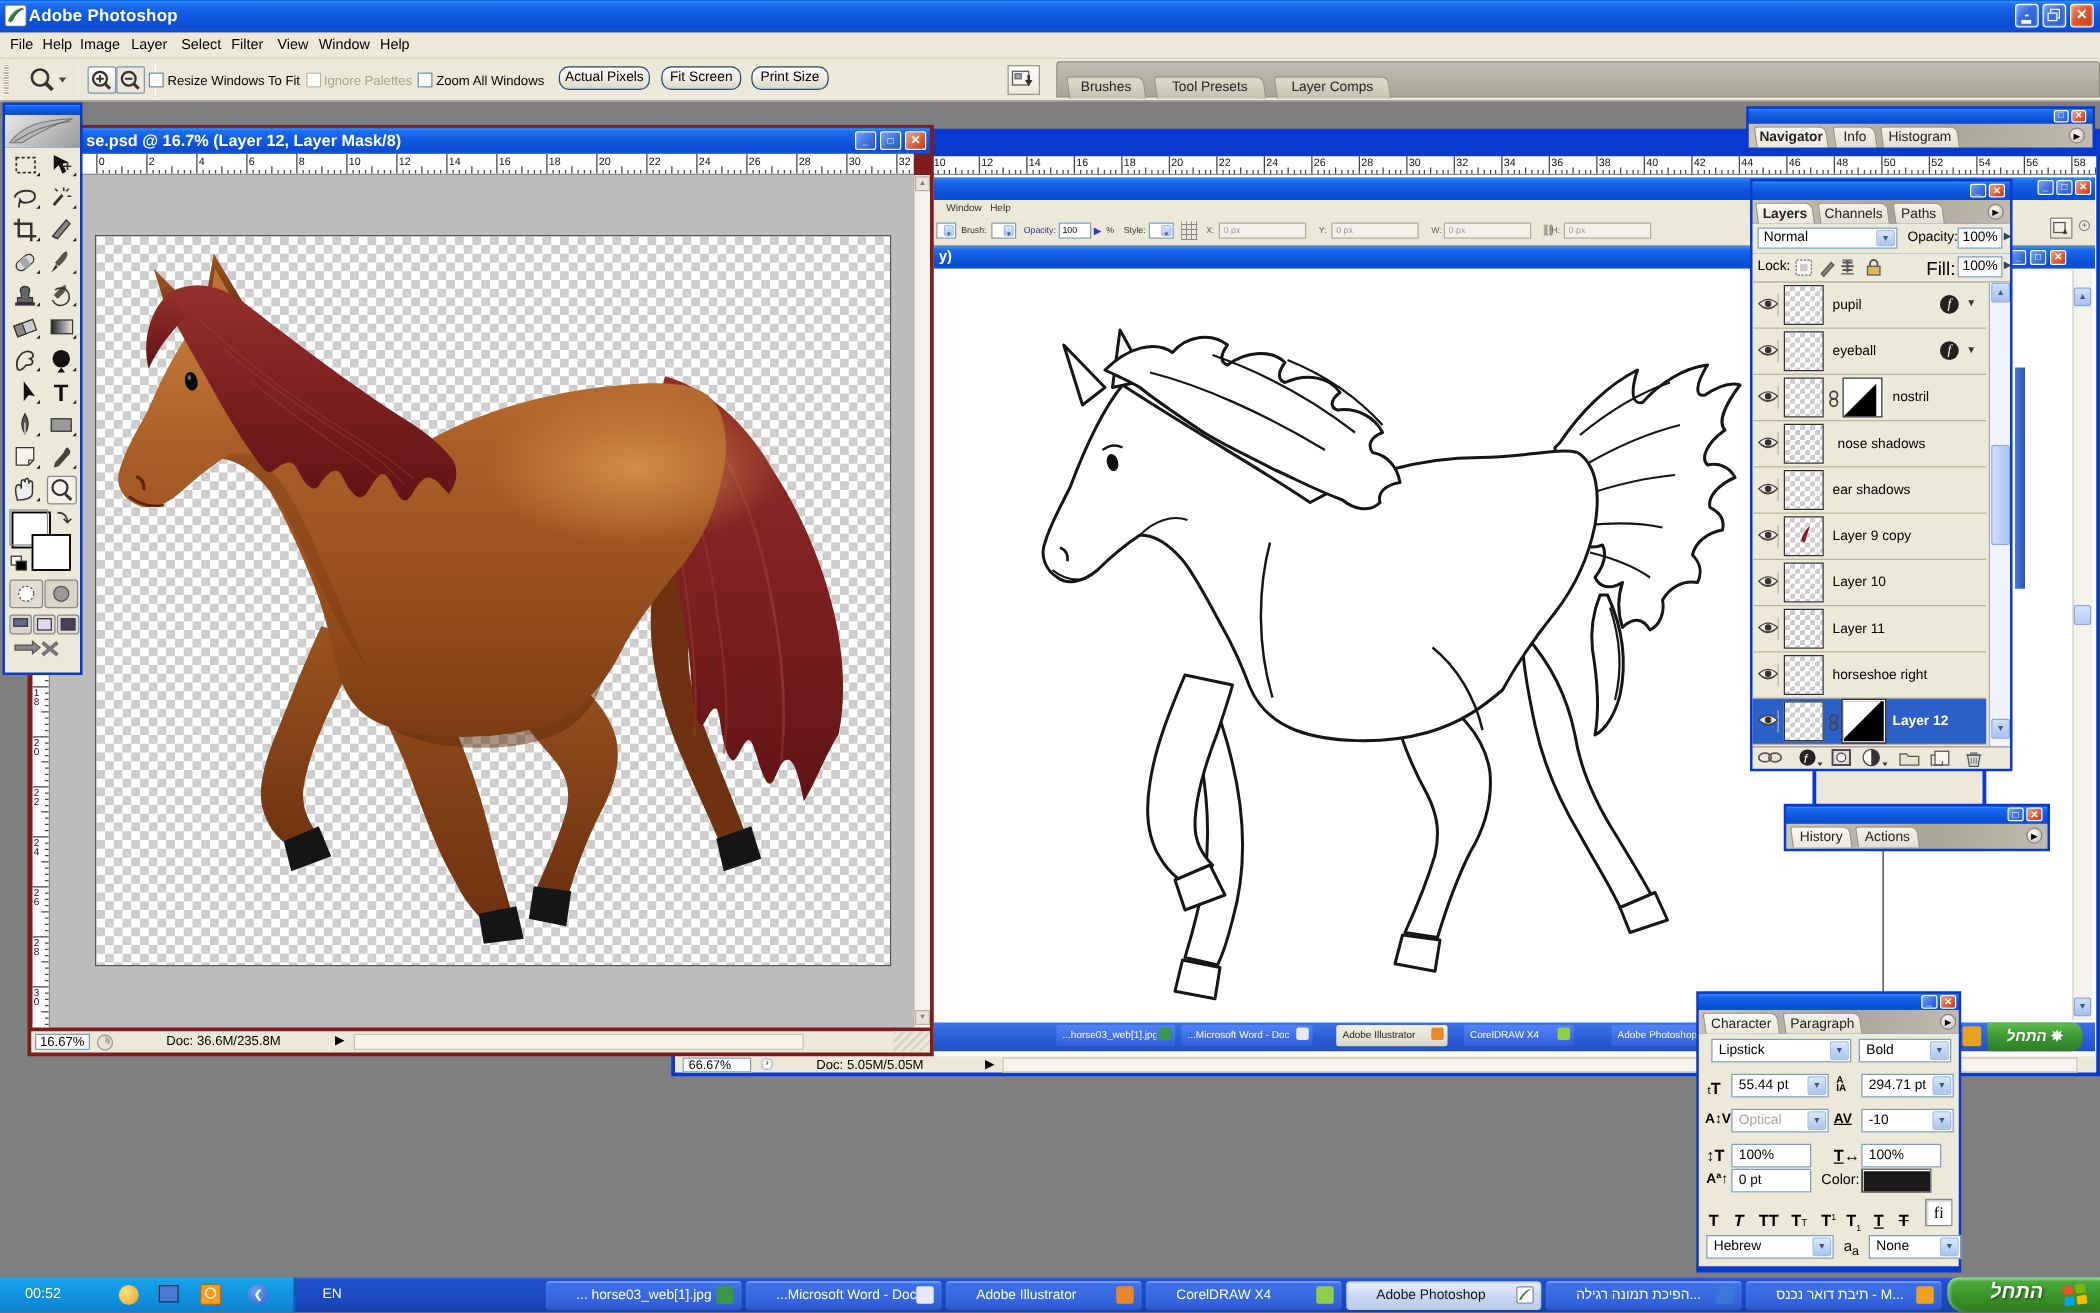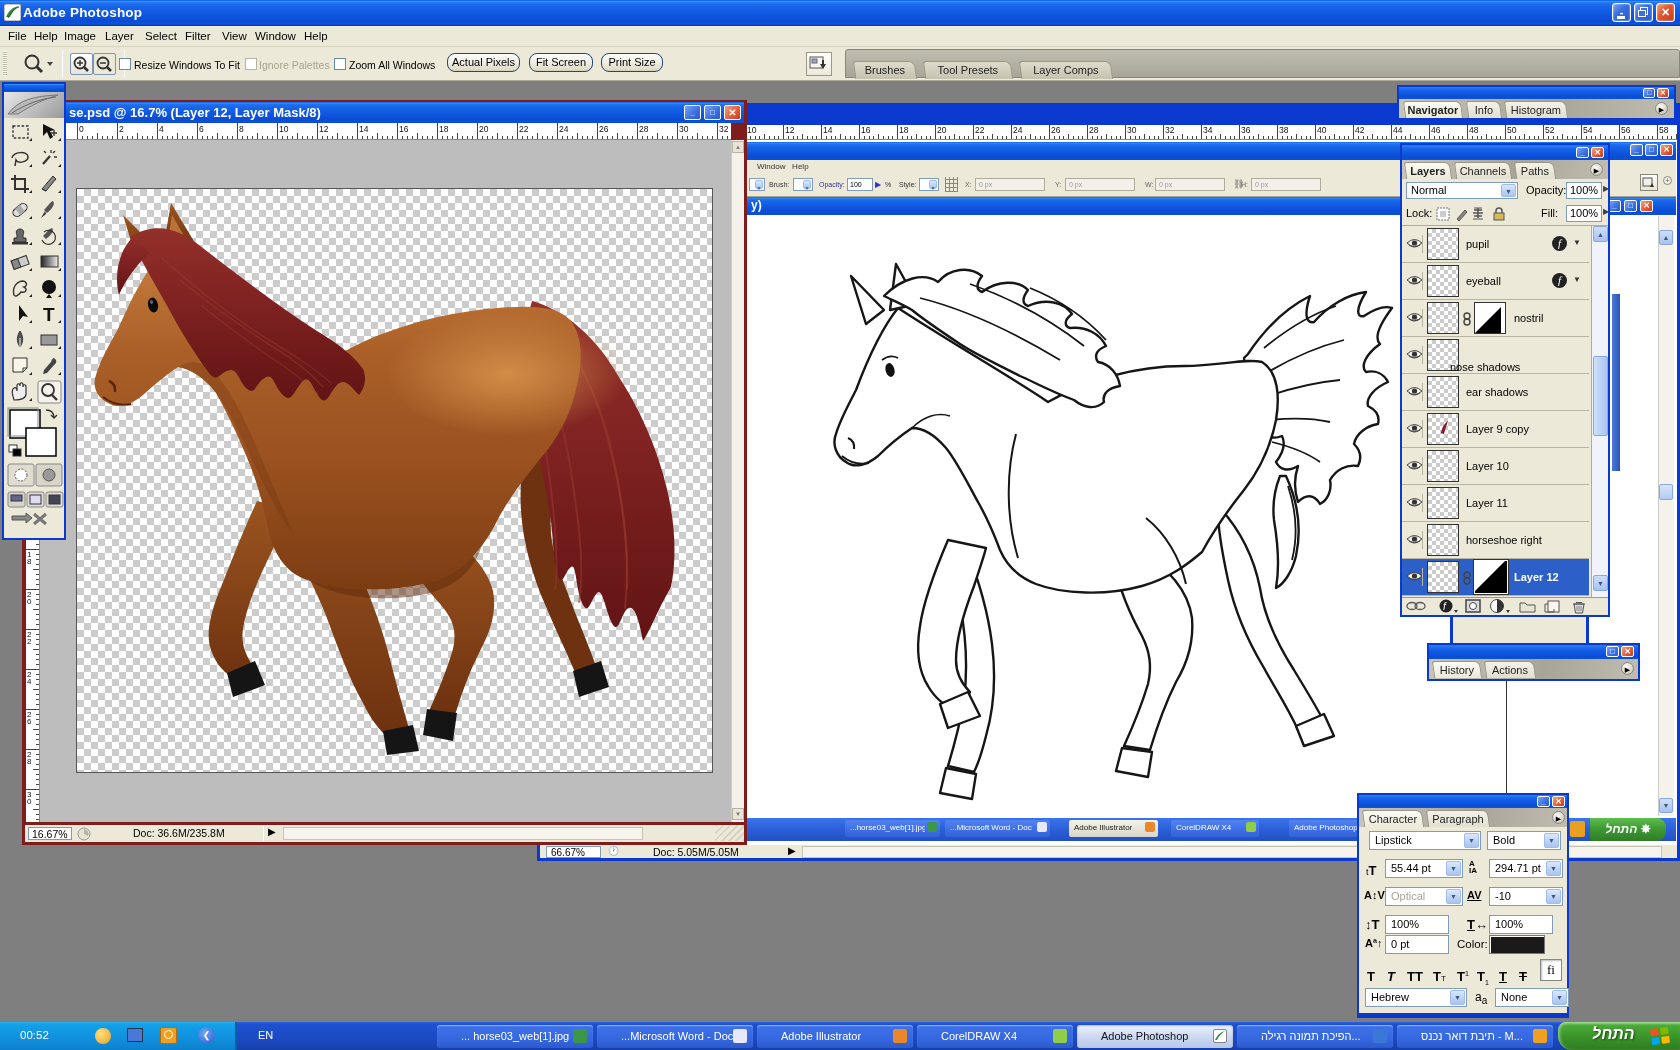--- a/index.html
+++ b/index.html
@@ -1008,21 +1008,21 @@
 <span style="position:absolute;left:4px;top:4px;font-size:11px;">Lock:</span>
 <svg style="position:absolute;left:34px;top:2px" width="76" height="18">
 <rect x="1" y="3" width="12" height="12" fill="#fff" stroke="#777" stroke-dasharray="2 1"></rect>
         <rect x="4" y="6" width="6" height="6" fill="#ccc"></rect>
 <path d="M21,14 l8,-9 2,2 -8,9 z" fill="#888" stroke="#555"></path>
 <path d="M42,3 l0,4 m-4,-2 l8,0 m-8,6 l8,0 m-4,-8 l0,10 m-5,-5 l10,0" stroke="#555" stroke-width="1.6" fill="none"></path>
         <path d="M38,3 l8,0 m-9,11 l10,0" stroke="#555" fill="none"></path>
 <rect x="58" y="8" width="10" height="7" fill="#d8b858" stroke="#555"></rect>
         <path d="M60,8 v-2 a3,3 0 0 1 6,0 v2" fill="none" stroke="#555" stroke-width="1.5"></path>
 </svg>
-<span style="position:absolute;left:139px;top:4px;font-size:11px;text-align:center;">Fill:</span>
+<span style="position:absolute;left:139px;top:4px;font-size:15px;text-align:center;">Fill:</span>
 <div class="fld" style="position:absolute;left:164px;top:2px;width:36px;height:17px;padding:1px 0 0 3px;">100%</div>
 <span style="position:absolute;left:201px;top:4px;font-size:8px;color:#345;">▶</span>
 </div>
 <div class="ab beige" style="left:2px;top:83px;width:206px;height:371px;">
       <div class="lrow" style="top:0px;left:0;width:187px;">
         <div class="eyeb">
           <svg width="17" height="13" style="position:absolute;left:2px;top:2px">
             <path d="M1,6 Q8.5,-1 16,6 Q8.5,13 1,6 Z" fill="#f4f2e8" stroke="#444"></path>
             <circle cx="8.5" cy="6" r="2.6" fill="#333"></circle>
             <path d="M3,8 q5,4 11,0" fill="none" stroke="#444"></path>
@@ -1066,21 +1066,21 @@
       </div>
       <div class="lrow" style="top:111px;left:0;width:187px;">
         <div class="eyeb">
           <svg width="17" height="13" style="position:absolute;left:2px;top:2px">
             <path d="M1,6 Q8.5,-1 16,6 Q8.5,13 1,6 Z" fill="#f4f2e8" stroke="#444"></path>
             <circle cx="8.5" cy="6" r="2.6" fill="#333"></circle>
             <path d="M3,8 q5,4 11,0" fill="none" stroke="#444"></path>
           </svg>
         </div>
         <div class="lthumb checker4"></div>
-        <span class="lname" style="left:48px;color:#000;margin-top:12px;">nose shadows</span>
+        <span class="lname" style="left:68px;color:#000;">nose shadows</span>
       </div>
       <div class="lrow" style="top:148px;left:0;width:187px;">
         <div class="eyeb">
           <svg width="17" height="13" style="position:absolute;left:2px;top:2px">
             <path d="M1,6 Q8.5,-1 16,6 Q8.5,13 1,6 Z" fill="#f4f2e8" stroke="#444"></path>
             <circle cx="8.5" cy="6" r="2.6" fill="#333"></circle>
             <path d="M3,8 q5,4 11,0" fill="none" stroke="#444"></path>
           </svg>
         </div>
         <div class="lthumb checker4"></div>

